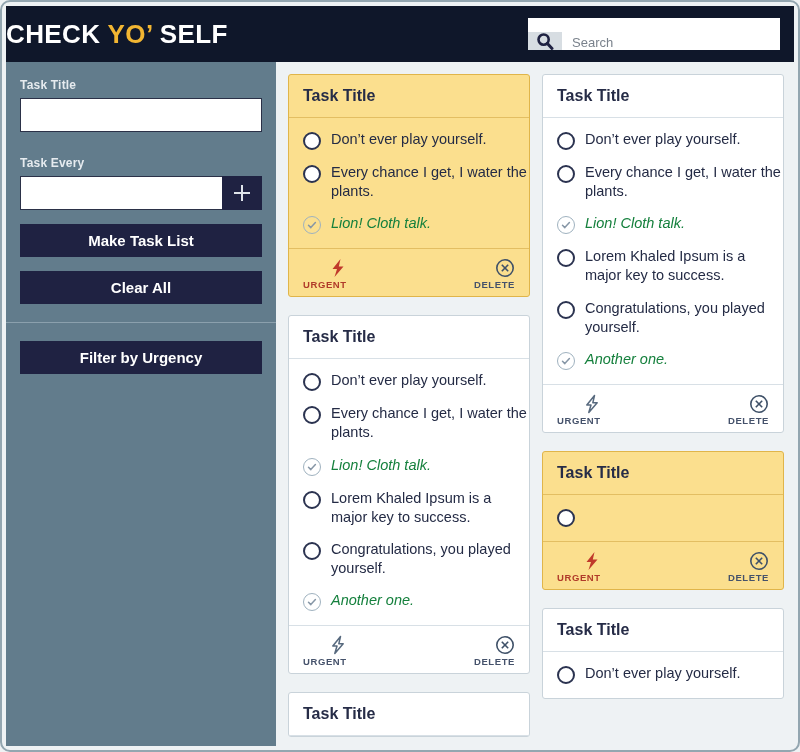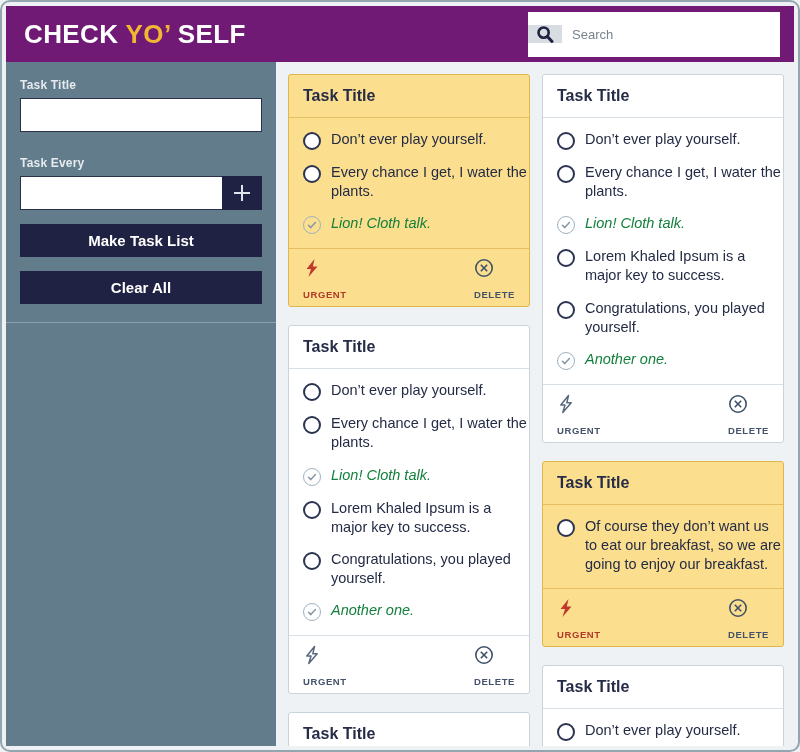--- a/index.html
+++ b/index.html
@@ -15,33 +15,33 @@
     background: #eef2f4;
     border: 2px solid #93a6b0;
     border-radius: 10px;
     overflow: hidden;
   }
 
   
   .header {
     position: absolute; top: 4px; left: 4px; right: 4px;
     height: 56px;
-    background: #701a75;
+    background: #0f172a;
     display: flex; align-items: center;
-    padding: 0 14px 0 18px;
+    padding: 0 14px 0 0;
   }
   .logo {
     font-size: 26px; font-weight: bold; letter-spacing: 0.4px;
     color: #ffffff; white-space: nowrap;
   }
   .logo .accent { color: #f2b632; }
   .search-wrap {
     margin-left: auto;
-    display: flex; align-items: center;
-    width: 252px; height: 45px;
+    display: flex; align-items: flex-end;
+    width: 252px; height: 32px;
     background: #ffffff;
   }
   .search-btn {
     width: 34px; background: #d7dde2;
     display: flex; align-items: center; justify-content: center;
     cursor: pointer; flex: 0 0 34px;
   }
   .search-input {
     flex: 1; border: none; outline: none;
     font-family: "Liberation Sans", sans-serif;
@@ -135,22 +135,22 @@
     font-style: italic; color: #15803d; text-align: center;
   }
 
   .card-foot {
     border-top: 1px solid #d8e0e6;
     padding: 8px 14px 6px 14px;
     display: flex; align-items: flex-end; justify-content: space-between;
   }
   .card.urgent .card-foot { border-top-color: #e3be62; }
   .foot-btn {
-    display: flex; flex-direction: column; align-items: flex-start;
-    cursor: pointer; gap: 10px;
+    display: flex; flex-direction: column; align-items: flex-end;
+    cursor: pointer; gap: 0;
   }
   .foot-btn .lbl {
     font-size: 9.5px; font-weight: bold; letter-spacing: 0.6px;
     color: #45526b;
   }
   .card.urgent .foot-btn.urgent-btn .lbl { color: #b03a2a; }
   .foot-icon { height: 22px; display: flex; align-items: center; }
 </style>
 </head>
 <body>
@@ -185,20 +185,23 @@
           <line x1="11" y1="3" x2="11" y2="19" stroke="#dfe4ea" stroke-width="2"></line>
           <line x1="3" y1="11" x2="19" y2="11" stroke="#dfe4ea" stroke-width="2"></line>
         </svg>
       </div>
     </div>
 
     <button class="btn-primary">Make Task List</button>
     <button class="btn-primary">Clear All</button>
 
     <div class="divider"></div>
+    <div class="filter-wrap">
+      <button class="btn-primary" style="margin-top:0">Filter by Urgency</button>
+    </div>
   </div>
 
   <div class="board" id="board">
       <div class="col">
         <div class="card urgent">
           <div class="card-title">Task Title</div>
           <div class="card-body">
             <div class="task">
               <span class="cb"></span>
               <span class="task-text">Don’t ever play yourself.</span>
@@ -354,21 +357,20 @@
               </span>
               <span class="lbl">DELETE</span>
             </div>
           </div>
         </div>
         <div class="card urgent">
           <div class="card-title">Task Title</div>
           <div class="card-body">
             <div class="task">
               <span class="cb"></span>
-              <span class="task-text">Of course they don’t want us to eat our breakfast, so we are going to enjoy our breakfast.</span>
             </div>
           </div>
           <div class="card-foot">
             <div class="foot-btn urgent-btn">
               <span class="foot-icon">
                 <svg width="18" height="20" viewBox="0 0 18 20">
                   <path d="M11.5 1 L3.5 11 L8 11 L5.5 19 L14.5 8.5 L9.8 8.5 Z" fill="#c0392b"></path>
                 </svg>
               </span>
               <span class="lbl">URGENT</span>

